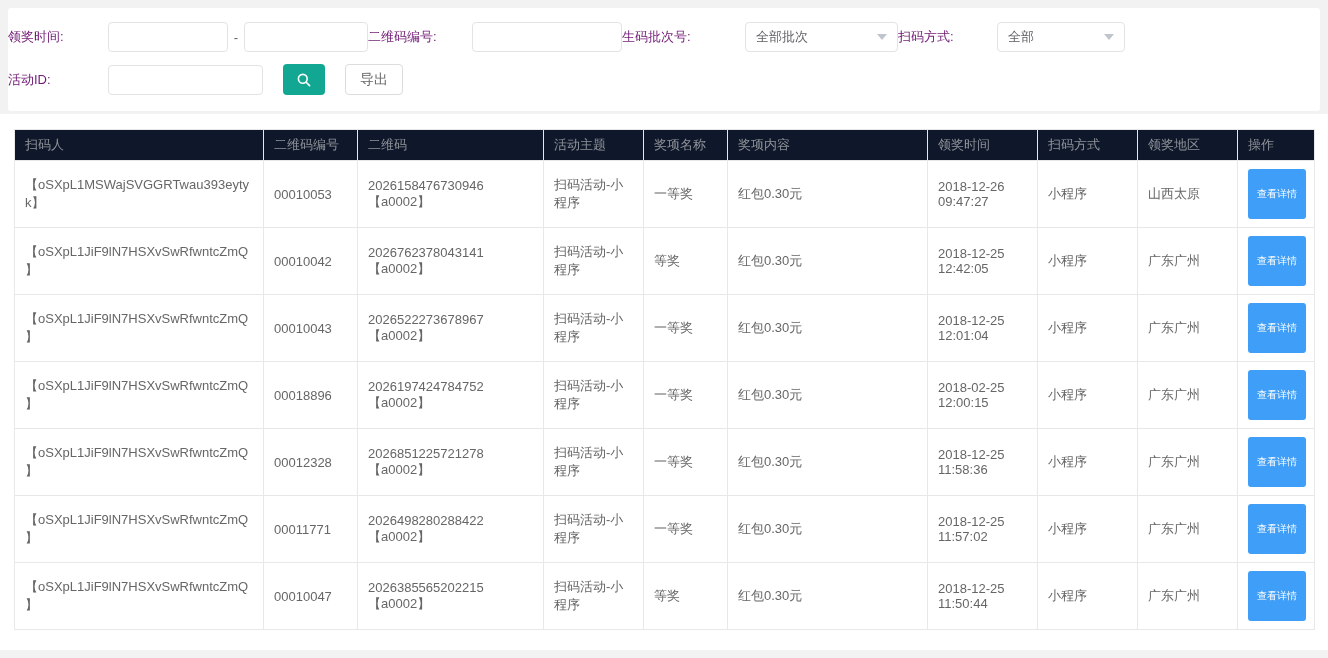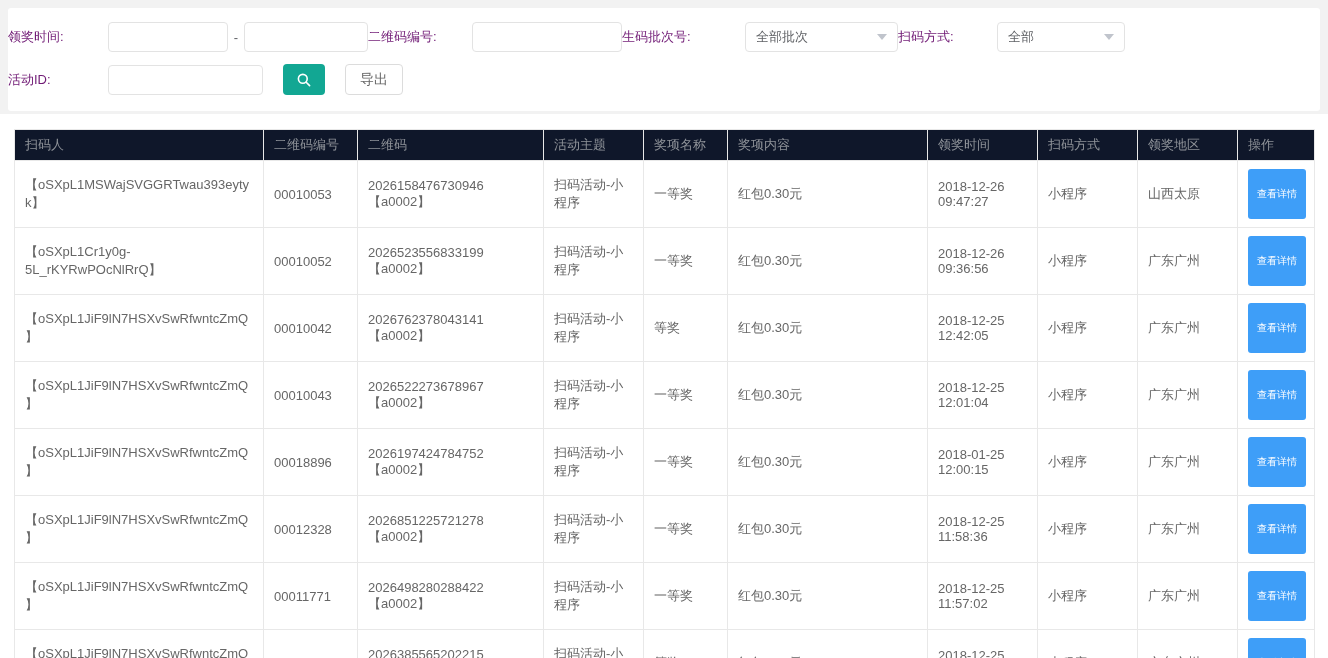--- a/index.html
+++ b/index.html
@@ -99,32 +99,20 @@
           <td>2026158476730946 【a0002】</td>
           <td>扫码活动-小程序</td>
           <td>一等奖</td>
           <td>红包0.30元</td>
           <td>2018-12-26 09:47:27</td>
           <td>小程序</td>
           <td>山西太原</td>
           <td><button class="detail-btn">查看详情</button></td>
         </tr>
         <tr>
-          <td>【oSXpL1Cr1y0g-5L_rKYRwPOcNlRrQ】</td>
-          <td>00010052</td>
-          <td>2026523556833199 【a0002】</td>
-          <td>扫码活动-小程序</td>
-          <td>一等奖</td>
-          <td>红包0.30元</td>
-          <td>2018-12-26 09:36:56</td>
-          <td>小程序</td>
-          <td>广东广州</td>
-          <td><button class="detail-btn">查看详情</button></td>
-        </tr>
-        <tr>
           <td>【oSXpL1JiF9lN7HSXvSwRfwntcZmQ】</td>
           <td>00010042</td>
           <td>2026762378043141 【a0002】</td>
           <td>扫码活动-小程序</td>
           <td>等奖</td>
           <td>红包0.30元</td>
           <td>2018-12-25 12:42:05</td>
           <td>小程序</td>
           <td>广东广州</td>
           <td><button class="detail-btn">查看详情</button></td>
@@ -141,21 +129,21 @@
           <td>广东广州</td>
           <td><button class="detail-btn">查看详情</button></td>
         </tr>
         <tr>
           <td>【oSXpL1JiF9lN7HSXvSwRfwntcZmQ】</td>
           <td>00018896</td>
           <td>2026197424784752 【a0002】</td>
           <td>扫码活动-小程序</td>
           <td>一等奖</td>
           <td>红包0.30元</td>
-          <td>2018-01-25 12:00:15</td>
+          <td>2018-02-25 12:00:15</td>
           <td>小程序</td>
           <td>广东广州</td>
           <td><button class="detail-btn">查看详情</button></td>
         </tr>
         <tr>
           <td>【oSXpL1JiF9lN7HSXvSwRfwntcZmQ】</td>
           <td>00012328</td>
           <td>2026851225721278 【a0002】</td>
           <td>扫码活动-小程序</td>
           <td>一等奖</td>

